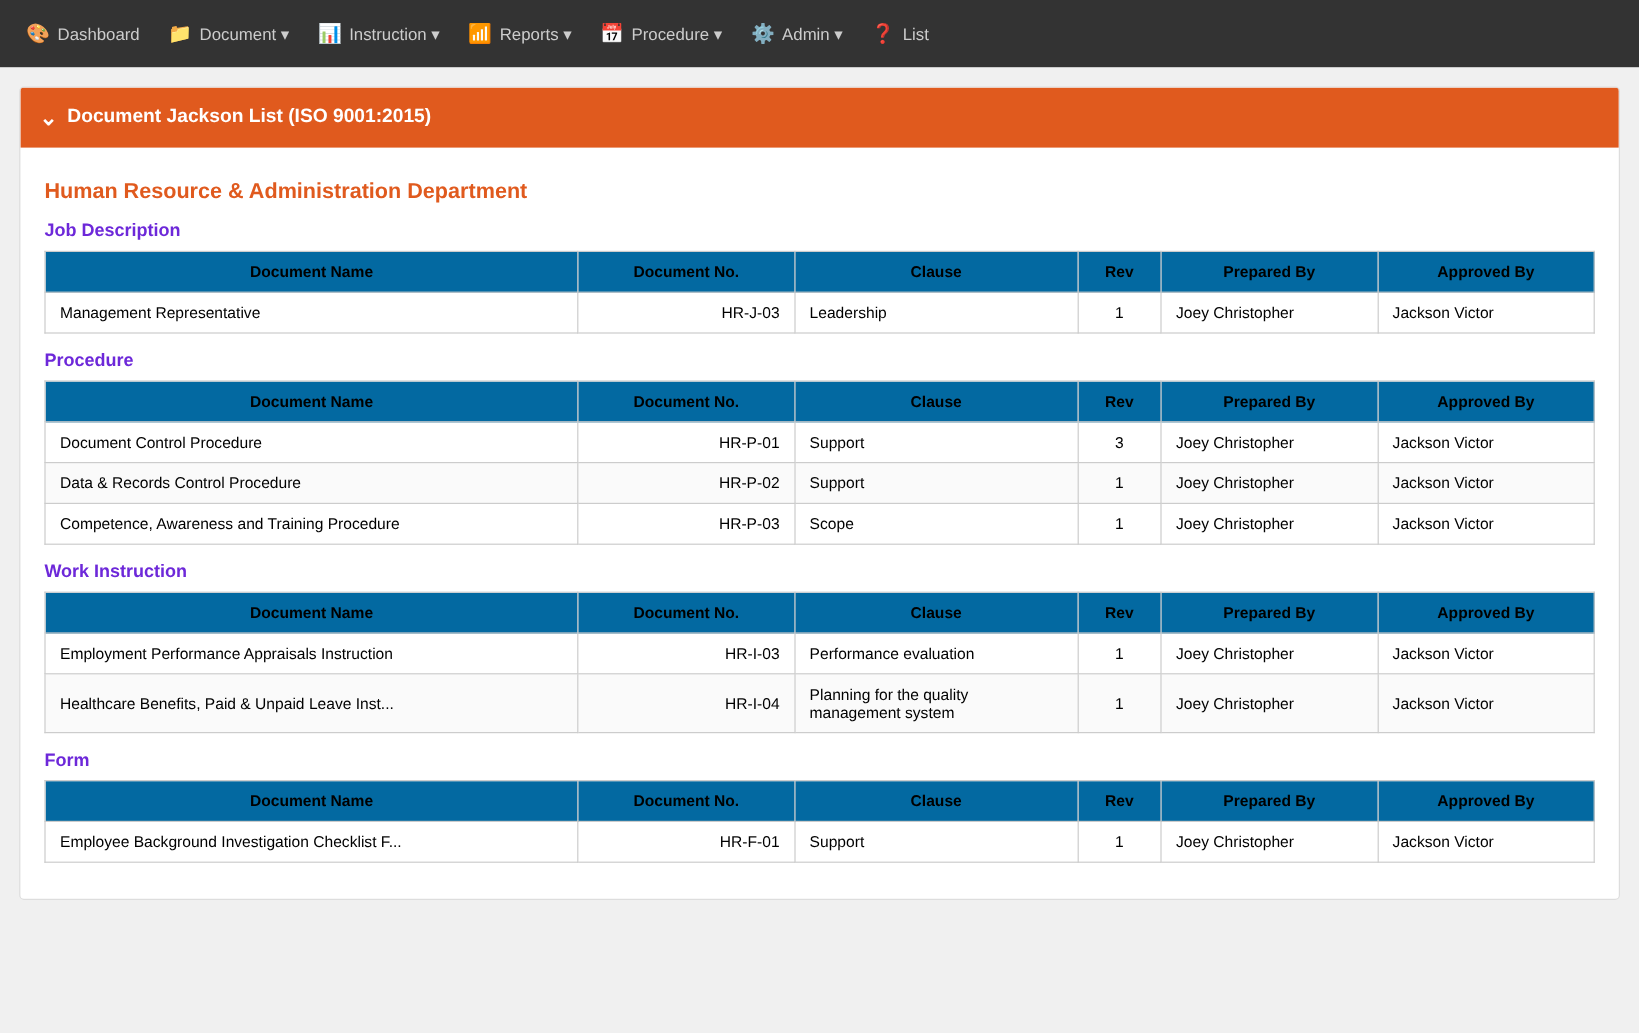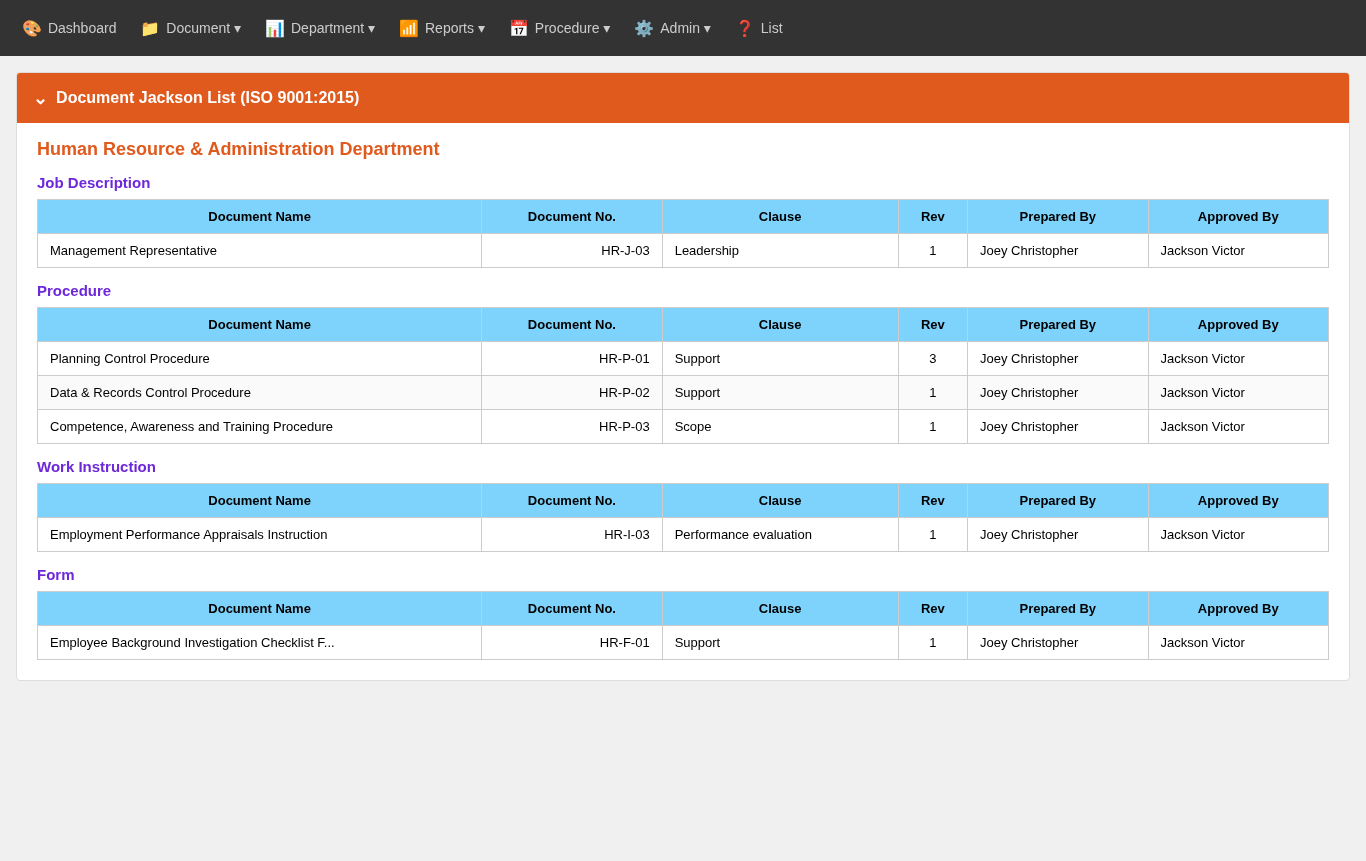--- a/index.html
+++ b/index.html
@@ -42,21 +42,21 @@
       padding: 14px 16px;
       font-size: 16px;
       font-weight: bold;
       display: flex;
       align-items: center;
       gap: 8px;
     }
 
     
     .content {
-      padding: 16px 20px;
+      padding: 26px 20px;
     }
 
     .dept-title {
       color: #e05a1e;
       font-size: 18px;
       font-weight: bold;
       margin-bottom: 14px;
     }
 
     .section-title {
@@ -65,21 +65,21 @@
       margin: 14px 0 8px 0;
       color: #6d28d9;
     }
 
     table {
       width: 100%;
       border-collapse: collapse;
       margin-bottom: 4px;
     }
     th {
-      background: #7dd3fc;
+      background: #0369a1;
       border: 1px solid #ccc;
       padding: 9px 12px;
       text-align: center;
       font-weight: bold;
       font-size: 13px;
     }
     td {
       border: 1px solid #ccc;
       padding: 9px 12px;
       font-size: 13px;
@@ -100,21 +100,21 @@
   <div class="nav-item">
     <span class="nav-icon">🎨</span>
     <span>Dashboard</span>
   </div>
   <div class="nav-item">
     <span class="nav-icon">📁</span>
     <span>Document ▾</span>
   </div>
   <div class="nav-item">
     <span class="nav-icon">📊</span>
-    <span>Department ▾</span>
+    <span>Instruction ▾</span>
   </div>
   <div class="nav-item">
     <span class="nav-icon">📶</span>
     <span>Reports ▾</span>
   </div>
   <div class="nav-item">
     <span class="nav-icon">📅</span>
     <span>Procedure ▾</span>
   </div>
   <div class="nav-item">
@@ -169,21 +169,21 @@
               <th>Document Name</th>
               <th>Document No.</th>
               <th>Clause</th>
               <th>Rev</th>
               <th>Prepared By</th>
               <th>Approved By</th>
             </tr>
           </thead>
           <tbody>
             <tr>
-              <td>Planning Control Procedure</td>
+              <td>Document Control Procedure</td>
               <td>HR-P-01</td>
               <td>Support</td>
               <td>3</td>
               <td>Joey Christopher</td>
               <td>Jackson Victor</td>
             </tr>
             <tr>
               <td>Data &amp; Records Control Procedure</td>
               <td>HR-P-02</td>
               <td>Support</td>
@@ -215,20 +215,28 @@
           </thead>
           <tbody>
             <tr>
               <td>Employment Performance Appraisals Instruction</td>
               <td>HR-I-03</td>
               <td>Performance evaluation</td>
               <td>1</td>
               <td>Joey Christopher</td>
               <td>Jackson Victor</td>
             </tr>
+            <tr>
+              <td>Healthcare Benefits, Paid &amp; Unpaid Leave Inst...</td>
+              <td>HR-I-04</td>
+              <td>Planning for the quality management system</td>
+              <td>1</td>
+              <td>Joey Christopher</td>
+              <td>Jackson Victor</td>
+            </tr>
           </tbody>
         </table>
         <div class="section-title">Form</div>
         <table>
           <thead>
             <tr>
               <th>Document Name</th>
               <th>Document No.</th>
               <th>Clause</th>
               <th>Rev</th>

